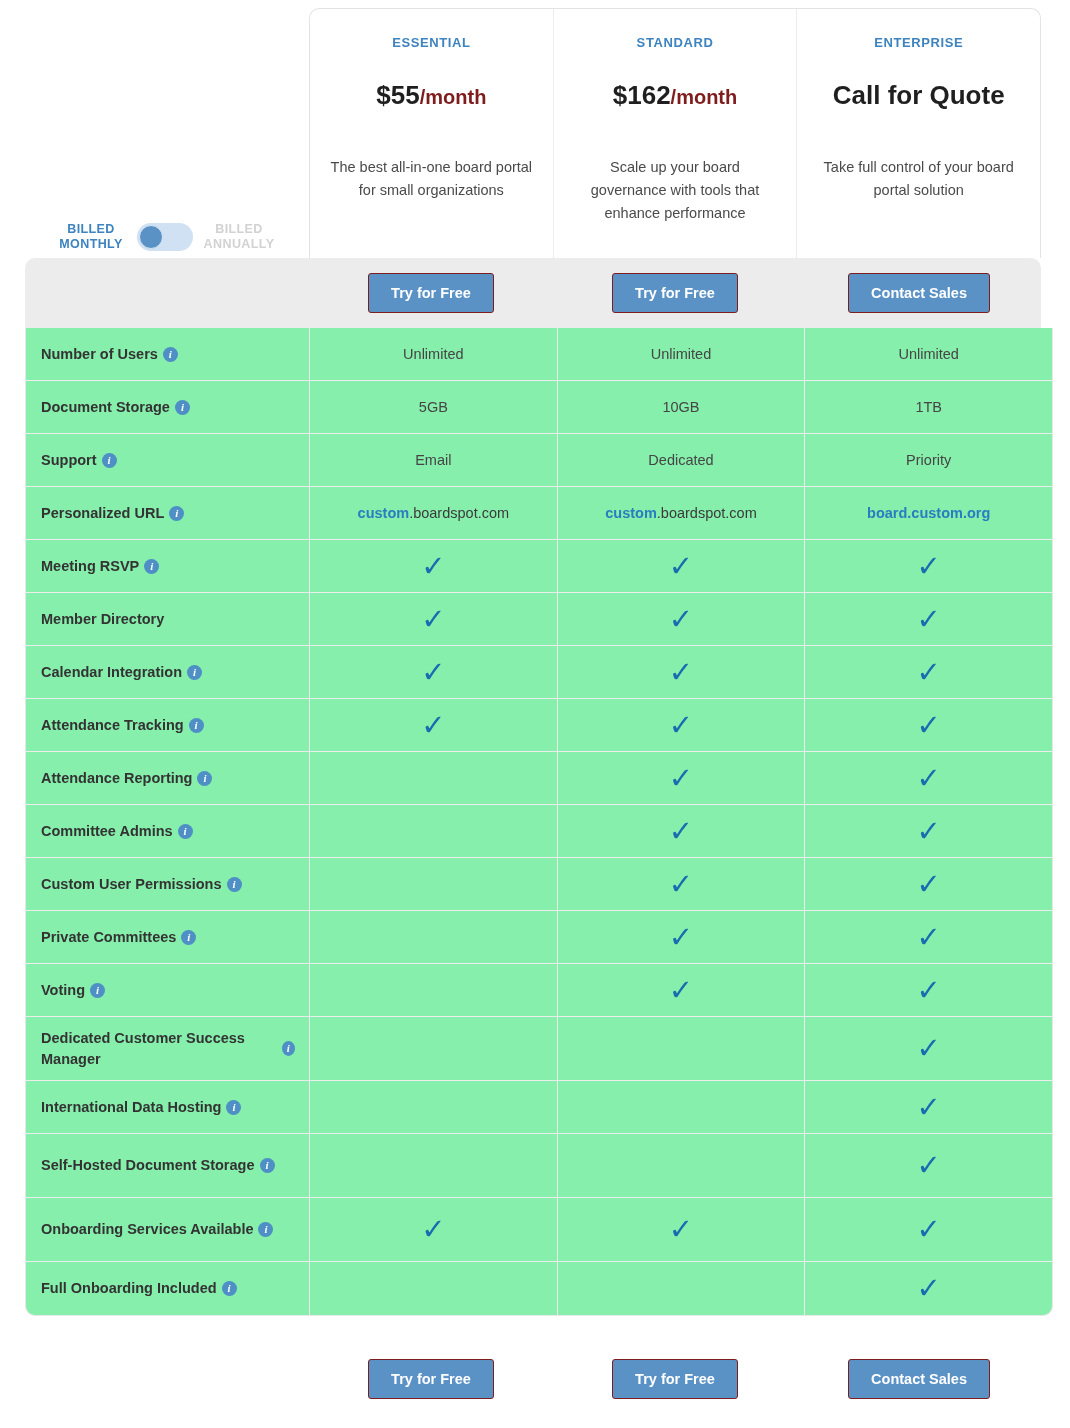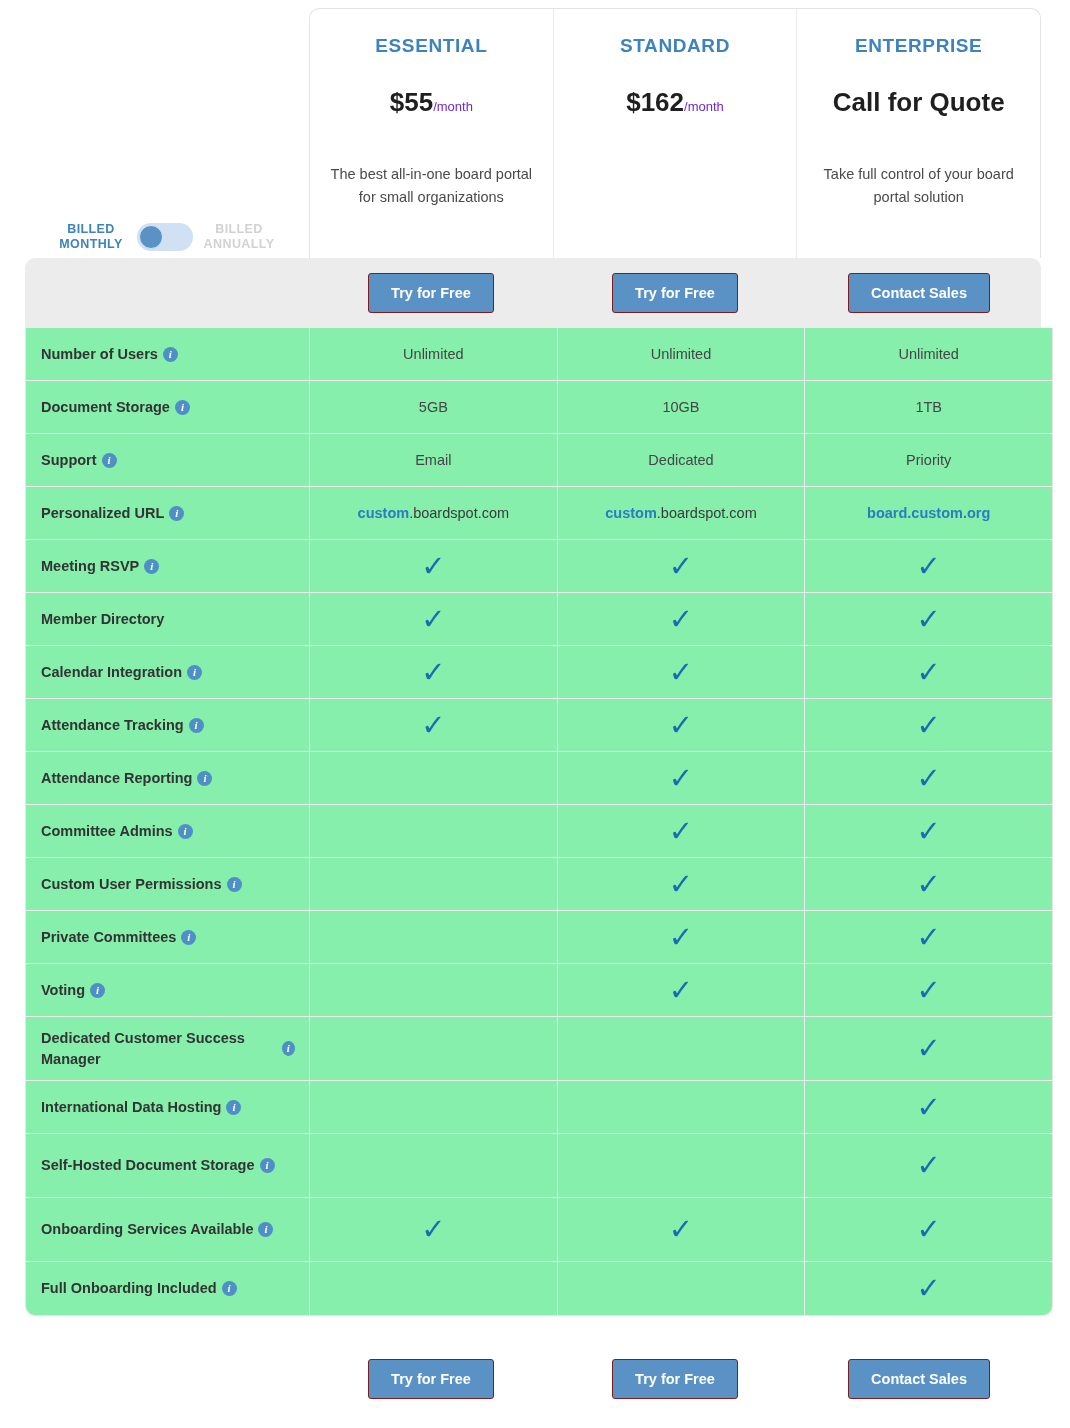--- a/index.html
+++ b/index.html
@@ -42,36 +42,36 @@
     padding: 26px 18px 0 18px;
     text-align: center;
     border-right: 1px solid #ececec;
     display: flex;
     flex-direction: column;
   }
   .plan-card:last-child { border-right: none; }
 
   .plan-name {
     color: #3d83bf;
-    font-size: 19px;
+    font-size: 13px;
     font-weight: bold;
     letter-spacing: 0.6px;
     margin-bottom: 30px;
   }
   .plan-price {
     font-size: 26px;
     font-weight: bold;
     color: #1f1f1f;
     margin-bottom: 0;
     white-space: nowrap;
   }
   .plan-price .per {
-    font-size: 13px;
-    font-weight: normal;
-    color: #6d28d9;
+    font-size: 20px;
+    font-weight: bold;
+    color: #7f1d1d;
   }
   .plan-desc {
     margin-top: 45px;
     font-size: 14.5px;
     line-height: 23px;
     color: #4a4a4a;
     font-weight: normal;
   }
 
   
@@ -262,20 +262,21 @@
 
   <div class="header-row">
     <div class="plan-card">
       <div class="plan-name">ESSENTIAL</div>
       <div class="plan-price"><span>$55</span><span class="per">/month</span></div>
       <div class="plan-desc">The best all-in-one board portal for small organizations</div>
     </div>
     <div class="plan-card">
       <div class="plan-name">STANDARD</div>
       <div class="plan-price"><span>$162</span><span class="per">/month</span></div>
+      <div class="plan-desc">Scale up your board governance with tools that enhance performance</div>
     </div>
     <div class="plan-card">
       <div class="plan-name">ENTERPRISE</div>
       <div class="plan-price"><span>Call for Quote</span><span class="per"></span></div>
       <div class="plan-desc">Take full control of your board portal solution</div>
     </div>
   </div>
 
   <div class="billing-toggle">
     <div class="billing-label active">

